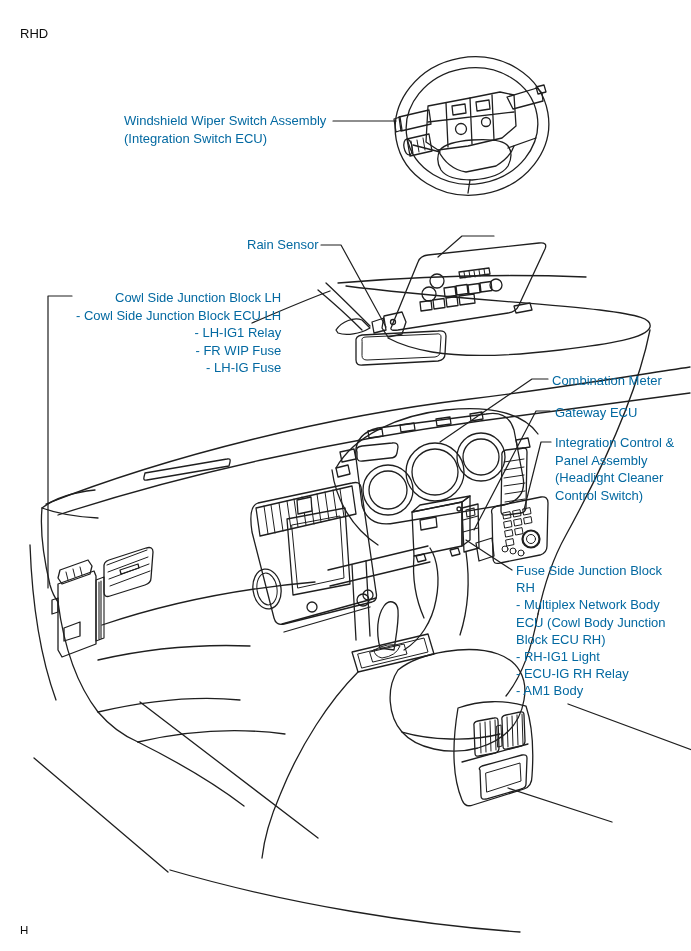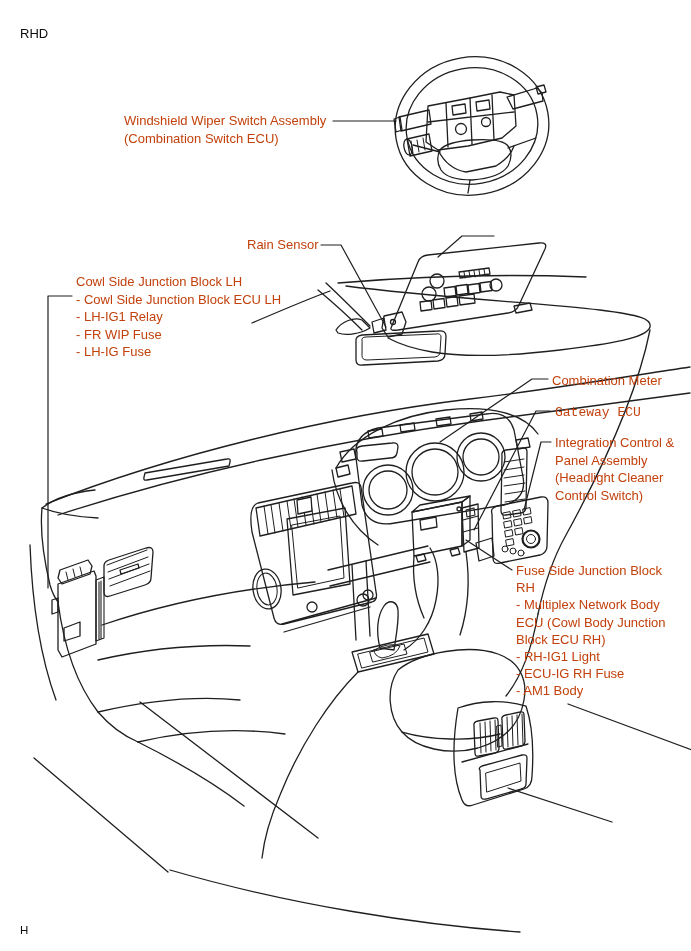--- a/index.html
+++ b/index.html
@@ -3,21 +3,21 @@
 <meta charset="utf-8">
 <style>
   html,body{margin:0;padding:0;}
   body{
     width:691px;height:951px;position:relative;background:#ffffff;
     font-family:"Liberation Sans", sans-serif;color:#111;
     -webkit-font-smoothing:antialiased;overflow:hidden;
   }
   .stage{position:absolute;inset:0;width:691px;height:851px;}
   svg.art{position:absolute;left:0;top:0;}
-  .lbl{position:absolute;font-size:13px;line-height:17.5px;color:#c2410c;white-space:nowrap;}
+  .lbl{position:absolute;font-size:13px;line-height:17.5px;color:#0369a1;white-space:nowrap;}
   .lbl .ln{display:block;}
   .corner{position:absolute;font-size:13px;color:#0d0d0d;}
   .corner.small{font-size:11.5px;}
 </style>
 </head>
 <body>
 
 <div class="stage">
 
   <svg class="art" width="691" height="951" viewBox="0 0 691 951" fill="none" stroke="#1f1f1f" stroke-width="1.3" stroke-linecap="round" stroke-linejoin="round">
@@ -206,56 +206,56 @@
       <path d="M550,411 L536,411 L474,530"></path>
       <path d="M551,442 L541,442 L524,510"></path>
       <path d="M512,570 L466,540"></path>
     </g>
   </svg>
 
   <div class="corner" style="left:20px;top:26px;">RHD</div>
 
   <div class="lbl" style="left:124px;top:112px;">
     <span class="ln">Windshield Wiper Switch Assembly</span>
-    <span class="ln">(Combination Switch ECU)</span>
+    <span class="ln">(Integration Switch ECU)</span>
   </div>
 
   <div class="lbl" style="left:247px;top:236px;">
     <span class="ln">Rain Sensor</span>
   </div>
 
 
-  <div class="lbl" style="left:76px;top:273px;">
+  <div class="lbl" style="left:76px;top:289px;text-align:right;">
     <span class="ln">Cowl Side Junction Block LH</span>
     <span class="ln">- Cowl Side Junction Block ECU LH</span>
     <span class="ln">- LH-IG1 Relay</span>
     <span class="ln">- FR WIP Fuse</span>
     <span class="ln">- LH-IG Fuse</span>
   </div>
 
   <div class="lbl" style="left:552px;top:372px;">
     <span class="ln">Combination Meter</span>
   </div>
 
-  <div class="lbl" style="left:555px;top:404px;font-family:Liberation Mono, monospace;">
+  <div class="lbl" style="left:555px;top:404px;">
     <span class="ln">Gateway ECU</span>
   </div>
 
   <div class="lbl" style="left:555px;top:434px;">
     <span class="ln">Integration Control &amp;</span>
     <span class="ln">Panel Assembly</span>
     <span class="ln">(Headlight Cleaner</span>
     <span class="ln">Control Switch)</span>
   </div>
 
   <div class="lbl" style="left:516px;top:562px;line-height:17.2px;">
     <span class="ln">Fuse Side Junction Block</span>
     <span class="ln">RH</span>
     <span class="ln">- Multiplex Network Body</span>
     <span class="ln">ECU (Cowl Body Junction</span>
     <span class="ln">Block ECU RH)</span>
     <span class="ln">- RH-IG1 Light</span>
-    <span class="ln">- ECU-IG RH Fuse</span>
+    <span class="ln">- ECU-IG RH Relay</span>
     <span class="ln">- AM1 Body</span>
   </div>
 
   <div class="corner small" style="left:20px;top:924px;">H</div>
 </div>
 
 </body></html>

